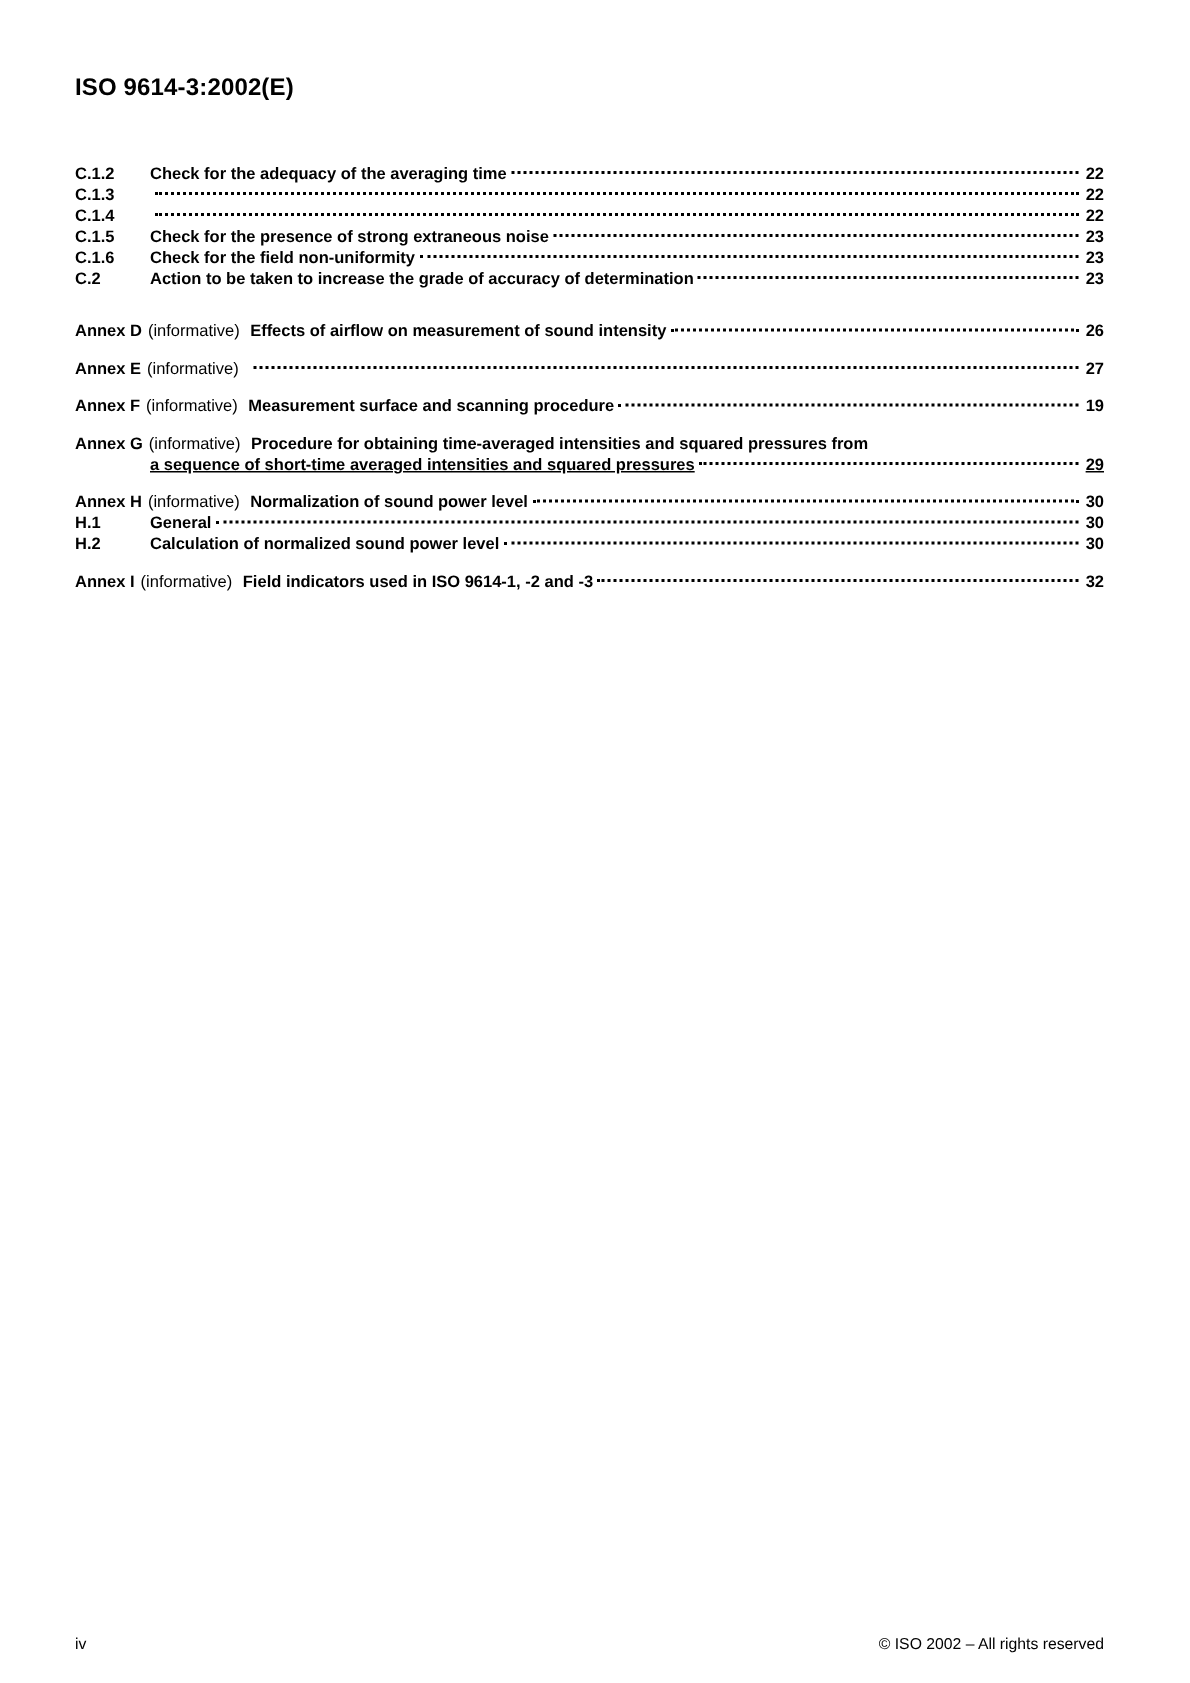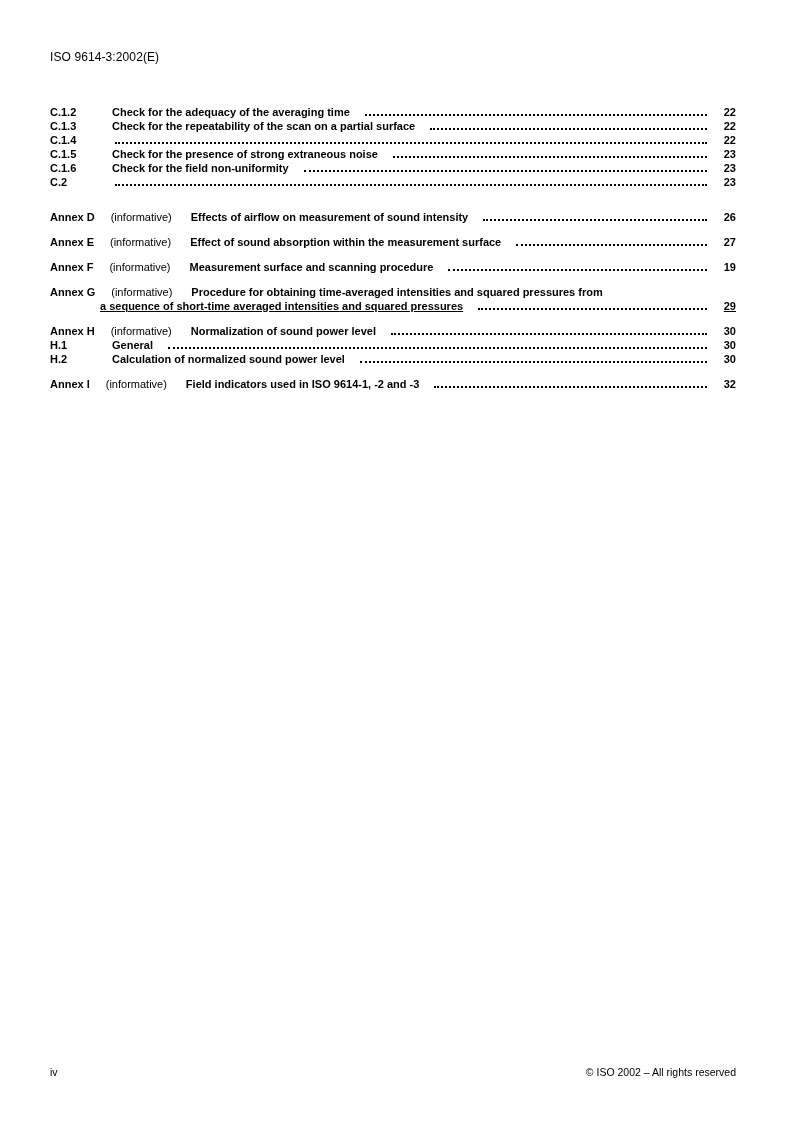--- a/index.html
+++ b/index.html
@@ -11,33 +11,32 @@
     overflow: hidden;
     font-family: "Liberation Sans", sans-serif;
     color: #000000;
   }
   .page {
     position: absolute;
     inset: 0;
     padding: 50px 57px 0 50px;
   }
   .doc-header {
-    font-size: 12px;
-    font-weight: normal;
+    font-size: 16px;
+    font-weight: bold;
     letter-spacing: 0.1px;
   }
   .toc {
     margin-top: 41px;
     font-size: 11px;
   }
   .toc-row {
     display: flex;
-    align-items: flex-end;
+    align-items: center;
     line-height: 14px;
-    gap: 12px;
   }
   .num {
     flex: none;
     width: 50px;
     font-weight: bold;
   }
   .title { font-weight: bold; }
   .annex-name { font-weight: bold; margin-right: 4px; white-space: nowrap; }
   .qualifier { font-weight: normal; margin-right: 7px; white-space: nowrap; }
   .dots {
@@ -53,21 +52,21 @@
     font-weight: bold;
   }
   .gap-annex { margin-top: 11px; }
   .gap-section { margin-top: 21px; }
   .gap-biblio { margin-top: 17px; }
   .wrap-indent { padding-left: 50px; text-decoration: underline; }
   .doc-footer {
     position: absolute;
     left: 50px;
     right: 57px;
-    bottom: 44px;
+    bottom: 20px;
     display: flex;
     justify-content: space-between;
     align-items: flex-end;
     font-size: 10.5px;
   }
 </style>
 </head>
 <body>
 
 <div class="page">
@@ -77,21 +76,20 @@
   <div class="toc">
 
     <div class="toc-row">
       <span class="num">C.1.2</span>
       <span class="title">Check for the adequacy of the averaging time</span>
       <span class="dots"></span>
       <span class="pagenum">22</span>
     </div>
     <div class="toc-row">
       <span class="num">C.1.3</span>
-      <span class="title">Check for the repeatability of the scan on a partial surface</span>
       <span class="dots"></span>
       <span class="pagenum">22</span>
     </div>
     <div class="toc-row">
       <span class="num">C.1.4</span>
       <span class="dots"></span>
       <span class="pagenum">22</span>
     </div>
     <div class="toc-row">
       <span class="num">C.1.5</span>
@@ -100,36 +98,36 @@
       <span class="pagenum">23</span>
     </div>
     <div class="toc-row">
       <span class="num">C.1.6</span>
       <span class="title">Check for the field non-uniformity</span>
       <span class="dots"></span>
       <span class="pagenum">23</span>
     </div>
     <div class="toc-row">
       <span class="num">C.2</span>
+      <span class="title">Action to be taken to increase the grade of accuracy of determination</span>
       <span class="dots"></span>
       <span class="pagenum">23</span>
     </div>
 
     <div class="toc-row gap-section">
       <span class="annex-name">Annex D</span>
       <span class="qualifier">(informative)</span>
       <span class="title">Effects of airflow on measurement of sound intensity</span>
       <span class="dots"></span>
       <span class="pagenum">26</span>
     </div>
 
     <div class="toc-row gap-annex">
       <span class="annex-name">Annex E</span>
       <span class="qualifier">(informative)</span>
-      <span class="title">Effect of sound absorption within the measurement surface</span>
       <span class="dots"></span>
       <span class="pagenum">27</span>
     </div>
 
     <div class="toc-row gap-annex">
       <span class="annex-name">Annex F</span>
       <span class="qualifier">(informative)</span>
       <span class="title">Measurement surface and scanning procedure</span>
       <span class="dots"></span>
       <span class="pagenum">19</span>

